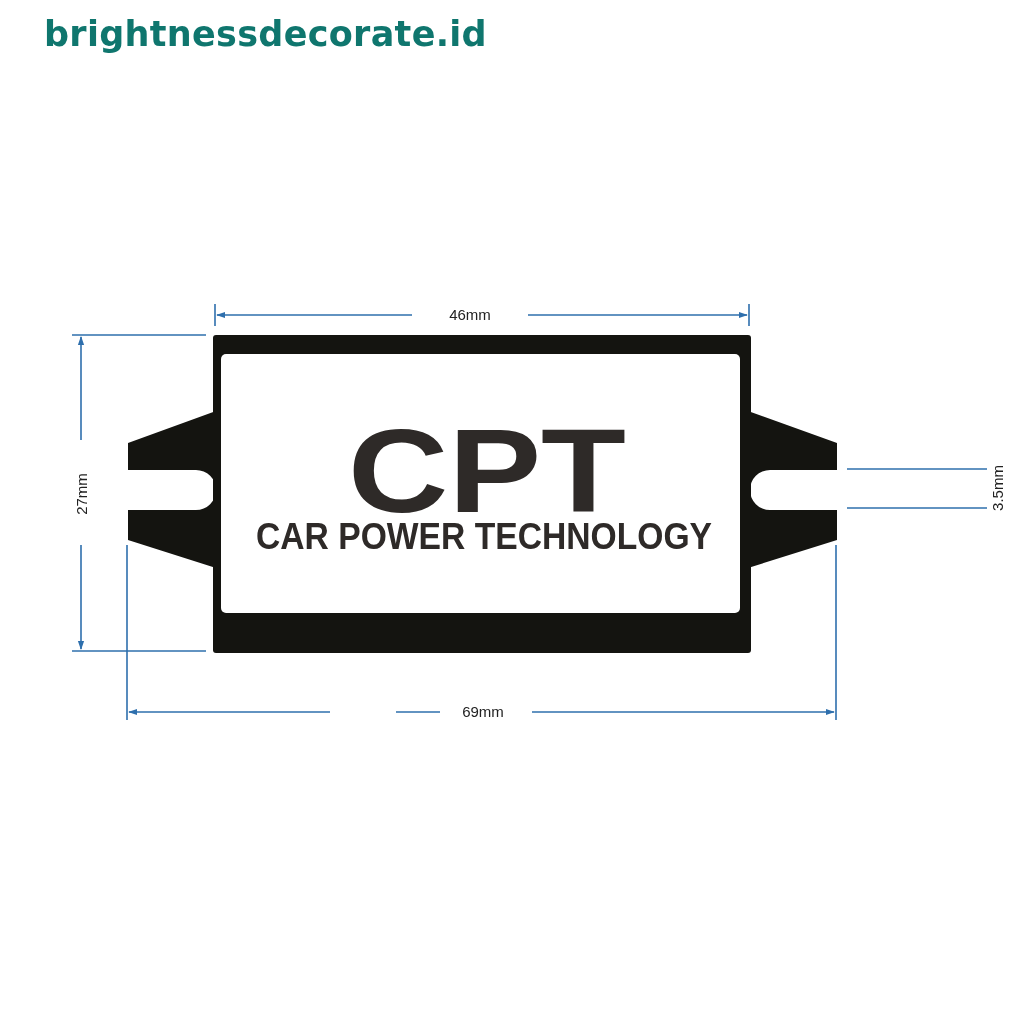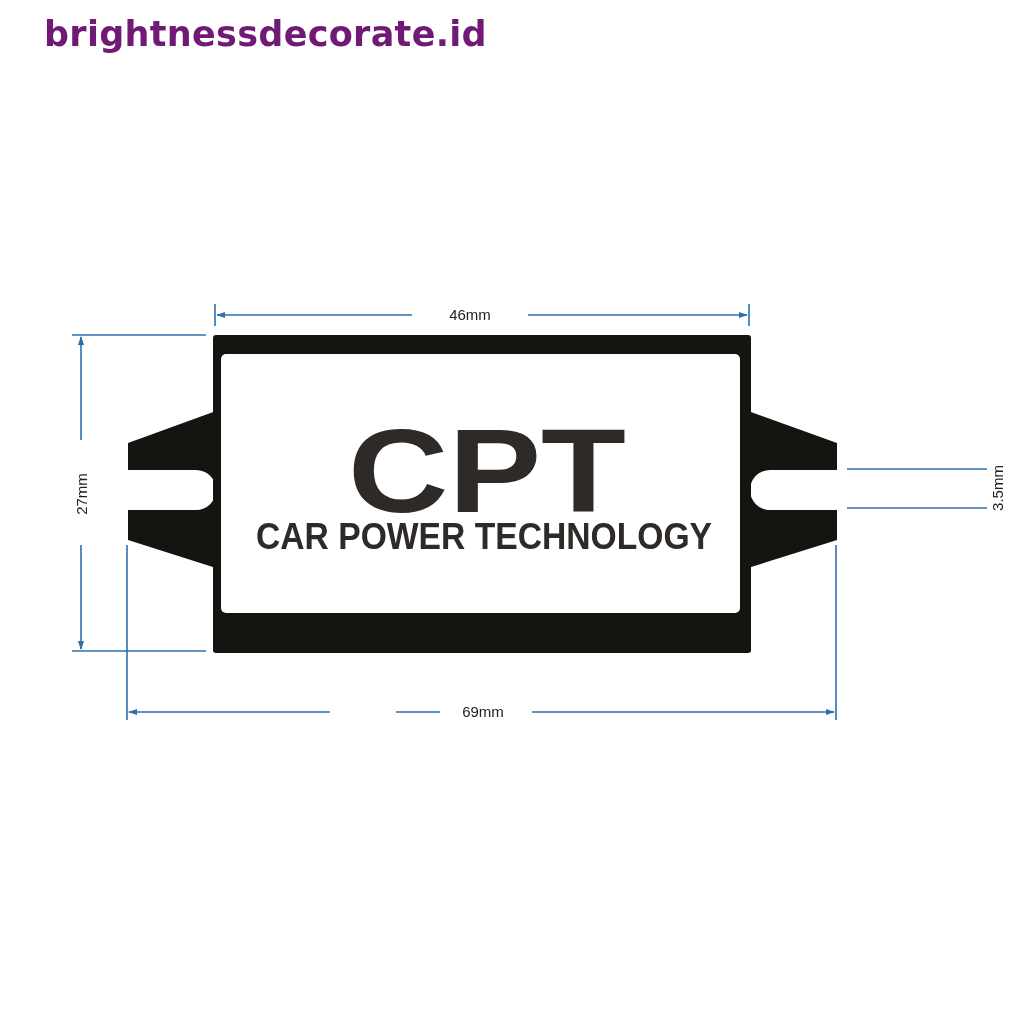--- a/index.html
+++ b/index.html
@@ -1,20 +1,20 @@
 <!DOCTYPE html>
 <html><head>
 <meta charset="utf-8">
 <style>
   html, body { margin: 0; padding: 0; background: #ffffff; }
   body { width: 1024px; height: 1024px; position: relative; overflow: hidden; }
   .watermark {
     position: absolute; left: 44px; top: 14px;
     font-family: "DejaVu Sans", sans-serif; font-weight: bold;
-    font-size: 35px; color: #701a75; letter-spacing: 0.3px;
+    font-size: 35px; color: #0f766e; letter-spacing: 0.3px;
   }
   svg.diagram { position: absolute; left: 0; top: 0; }
   .dim-label { font-family: "Liberation Sans", sans-serif; font-size: 15px; fill: #222222; }
   .brand-big { font-family: "Liberation Sans", sans-serif; font-weight: bold; font-size: 118px; fill: #2e2a28; }
   .brand-sub { font-family: "Liberation Sans", sans-serif; font-weight: bold; font-size: 37px; fill: #2e2a28; }
 </style>
 </head>
 <body>
 
 <div class="watermark">brightnessdecorate.id</div>

